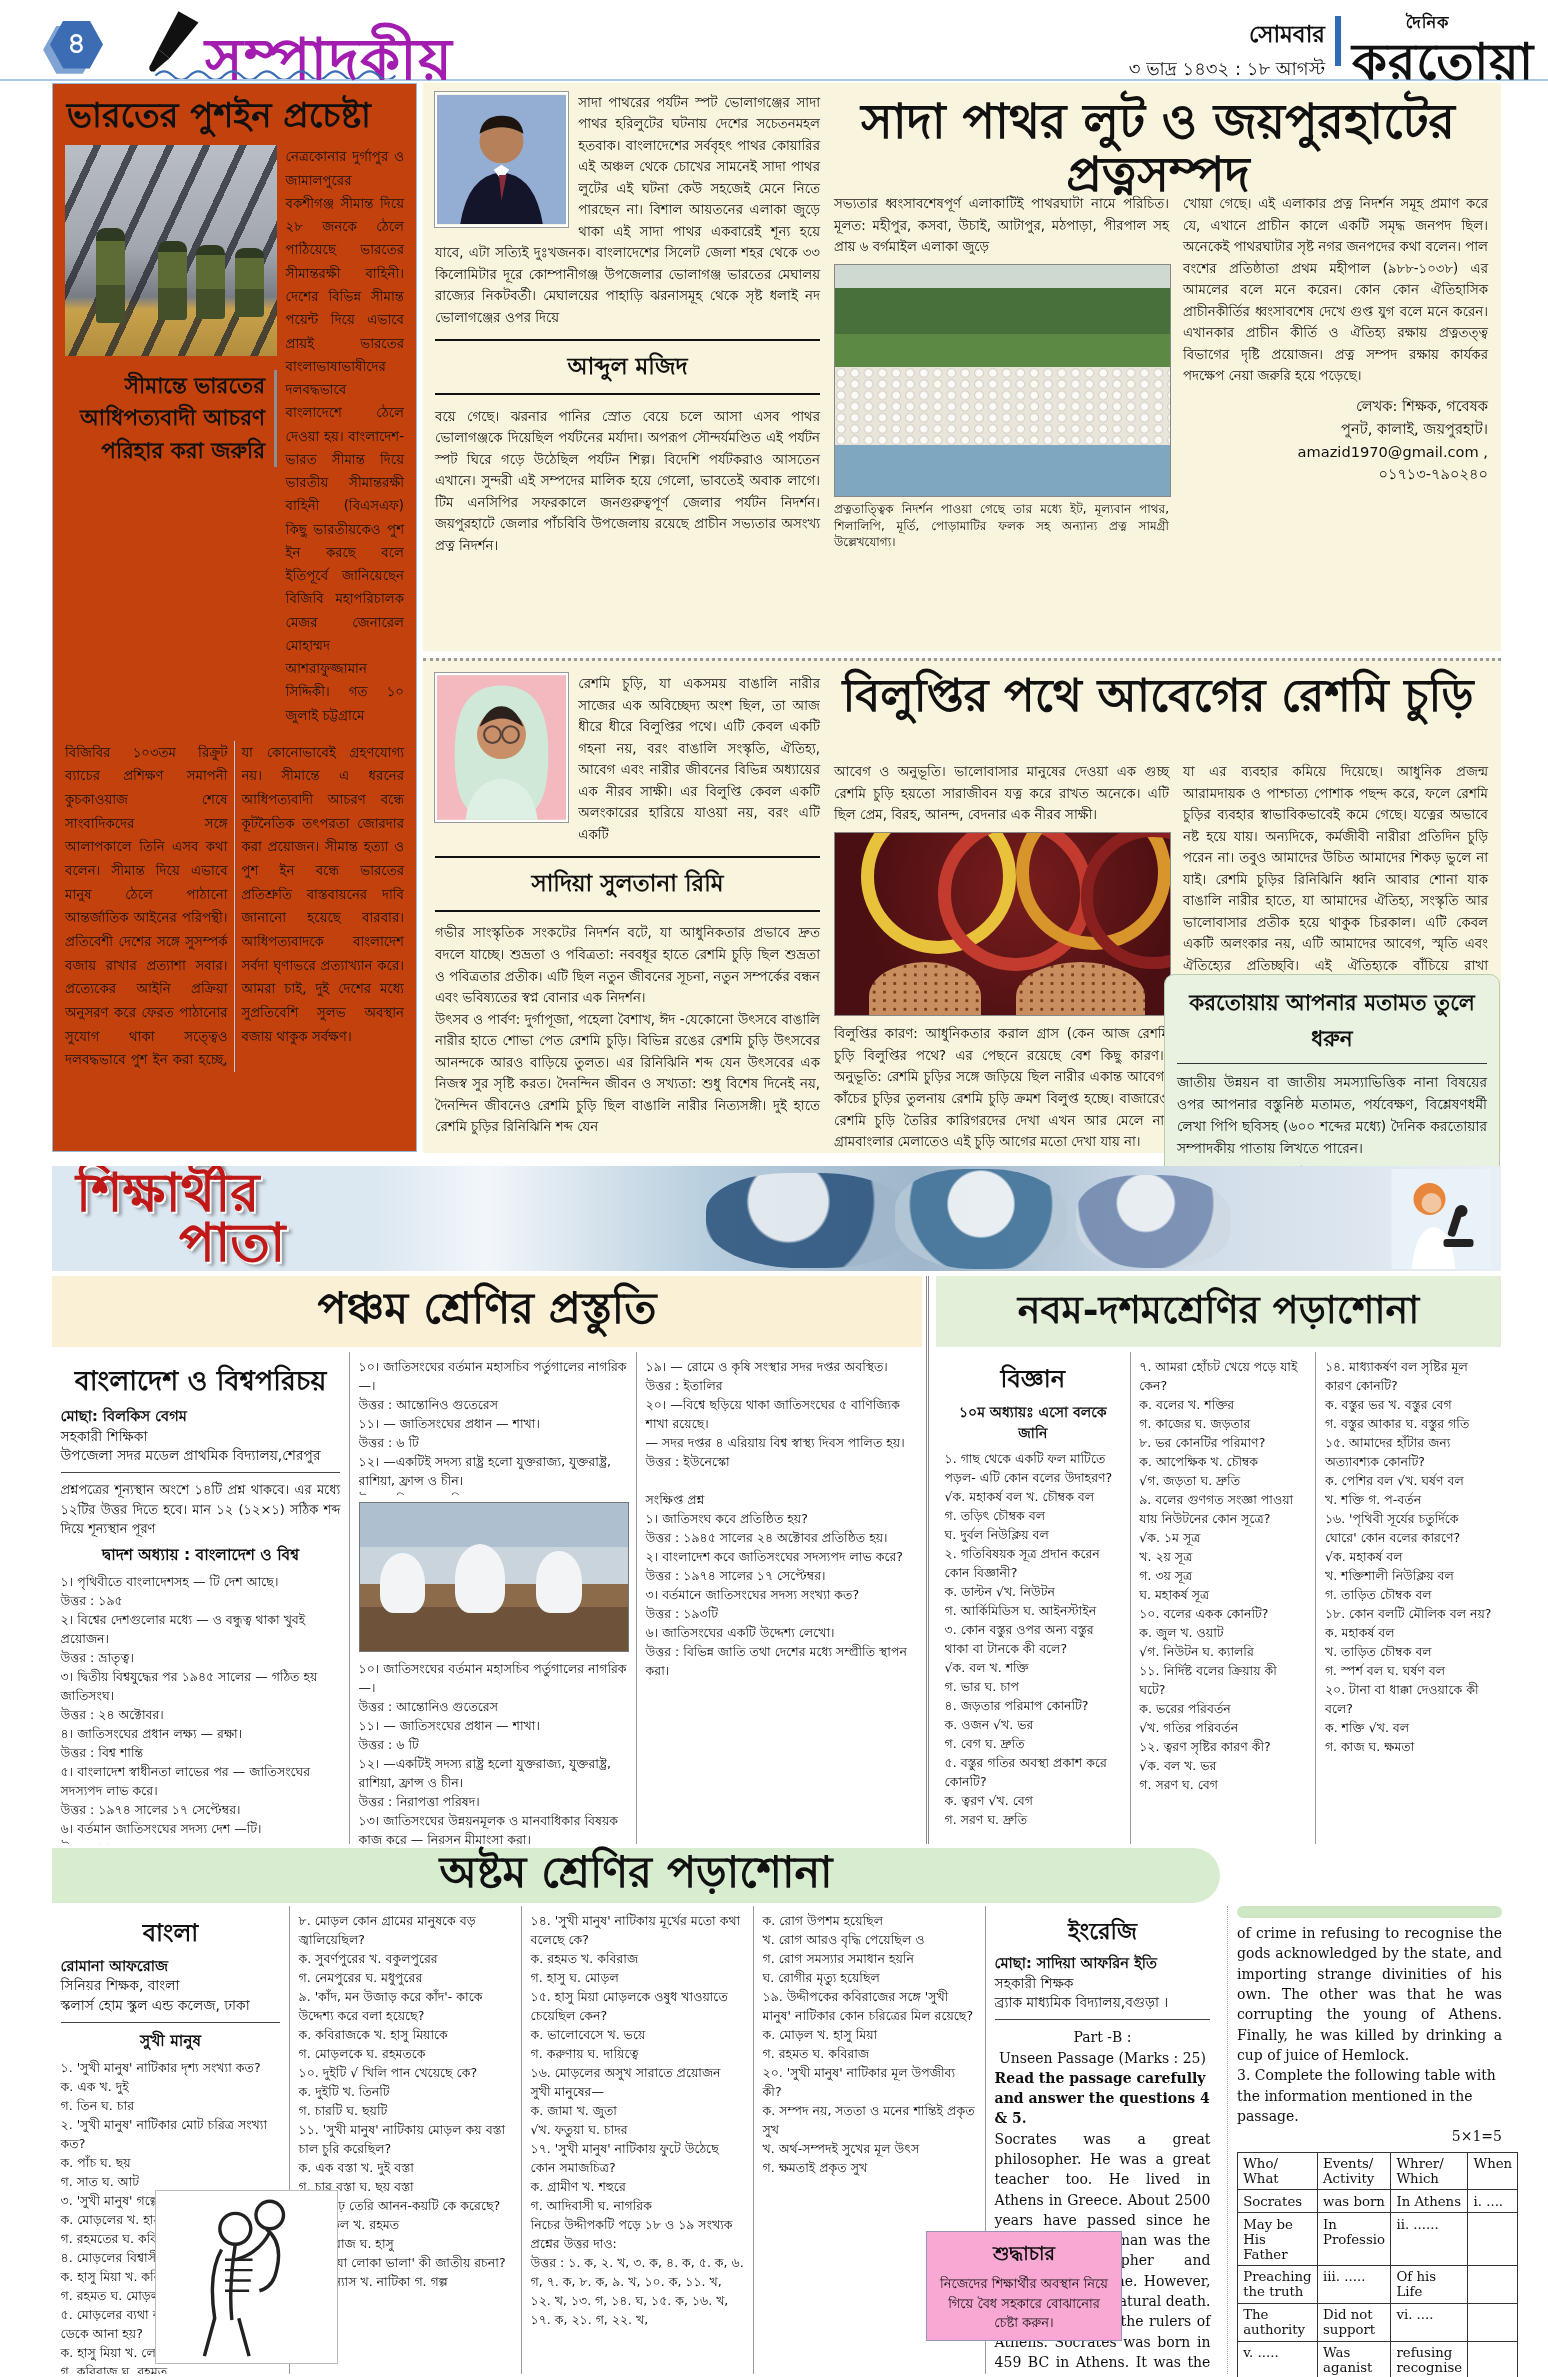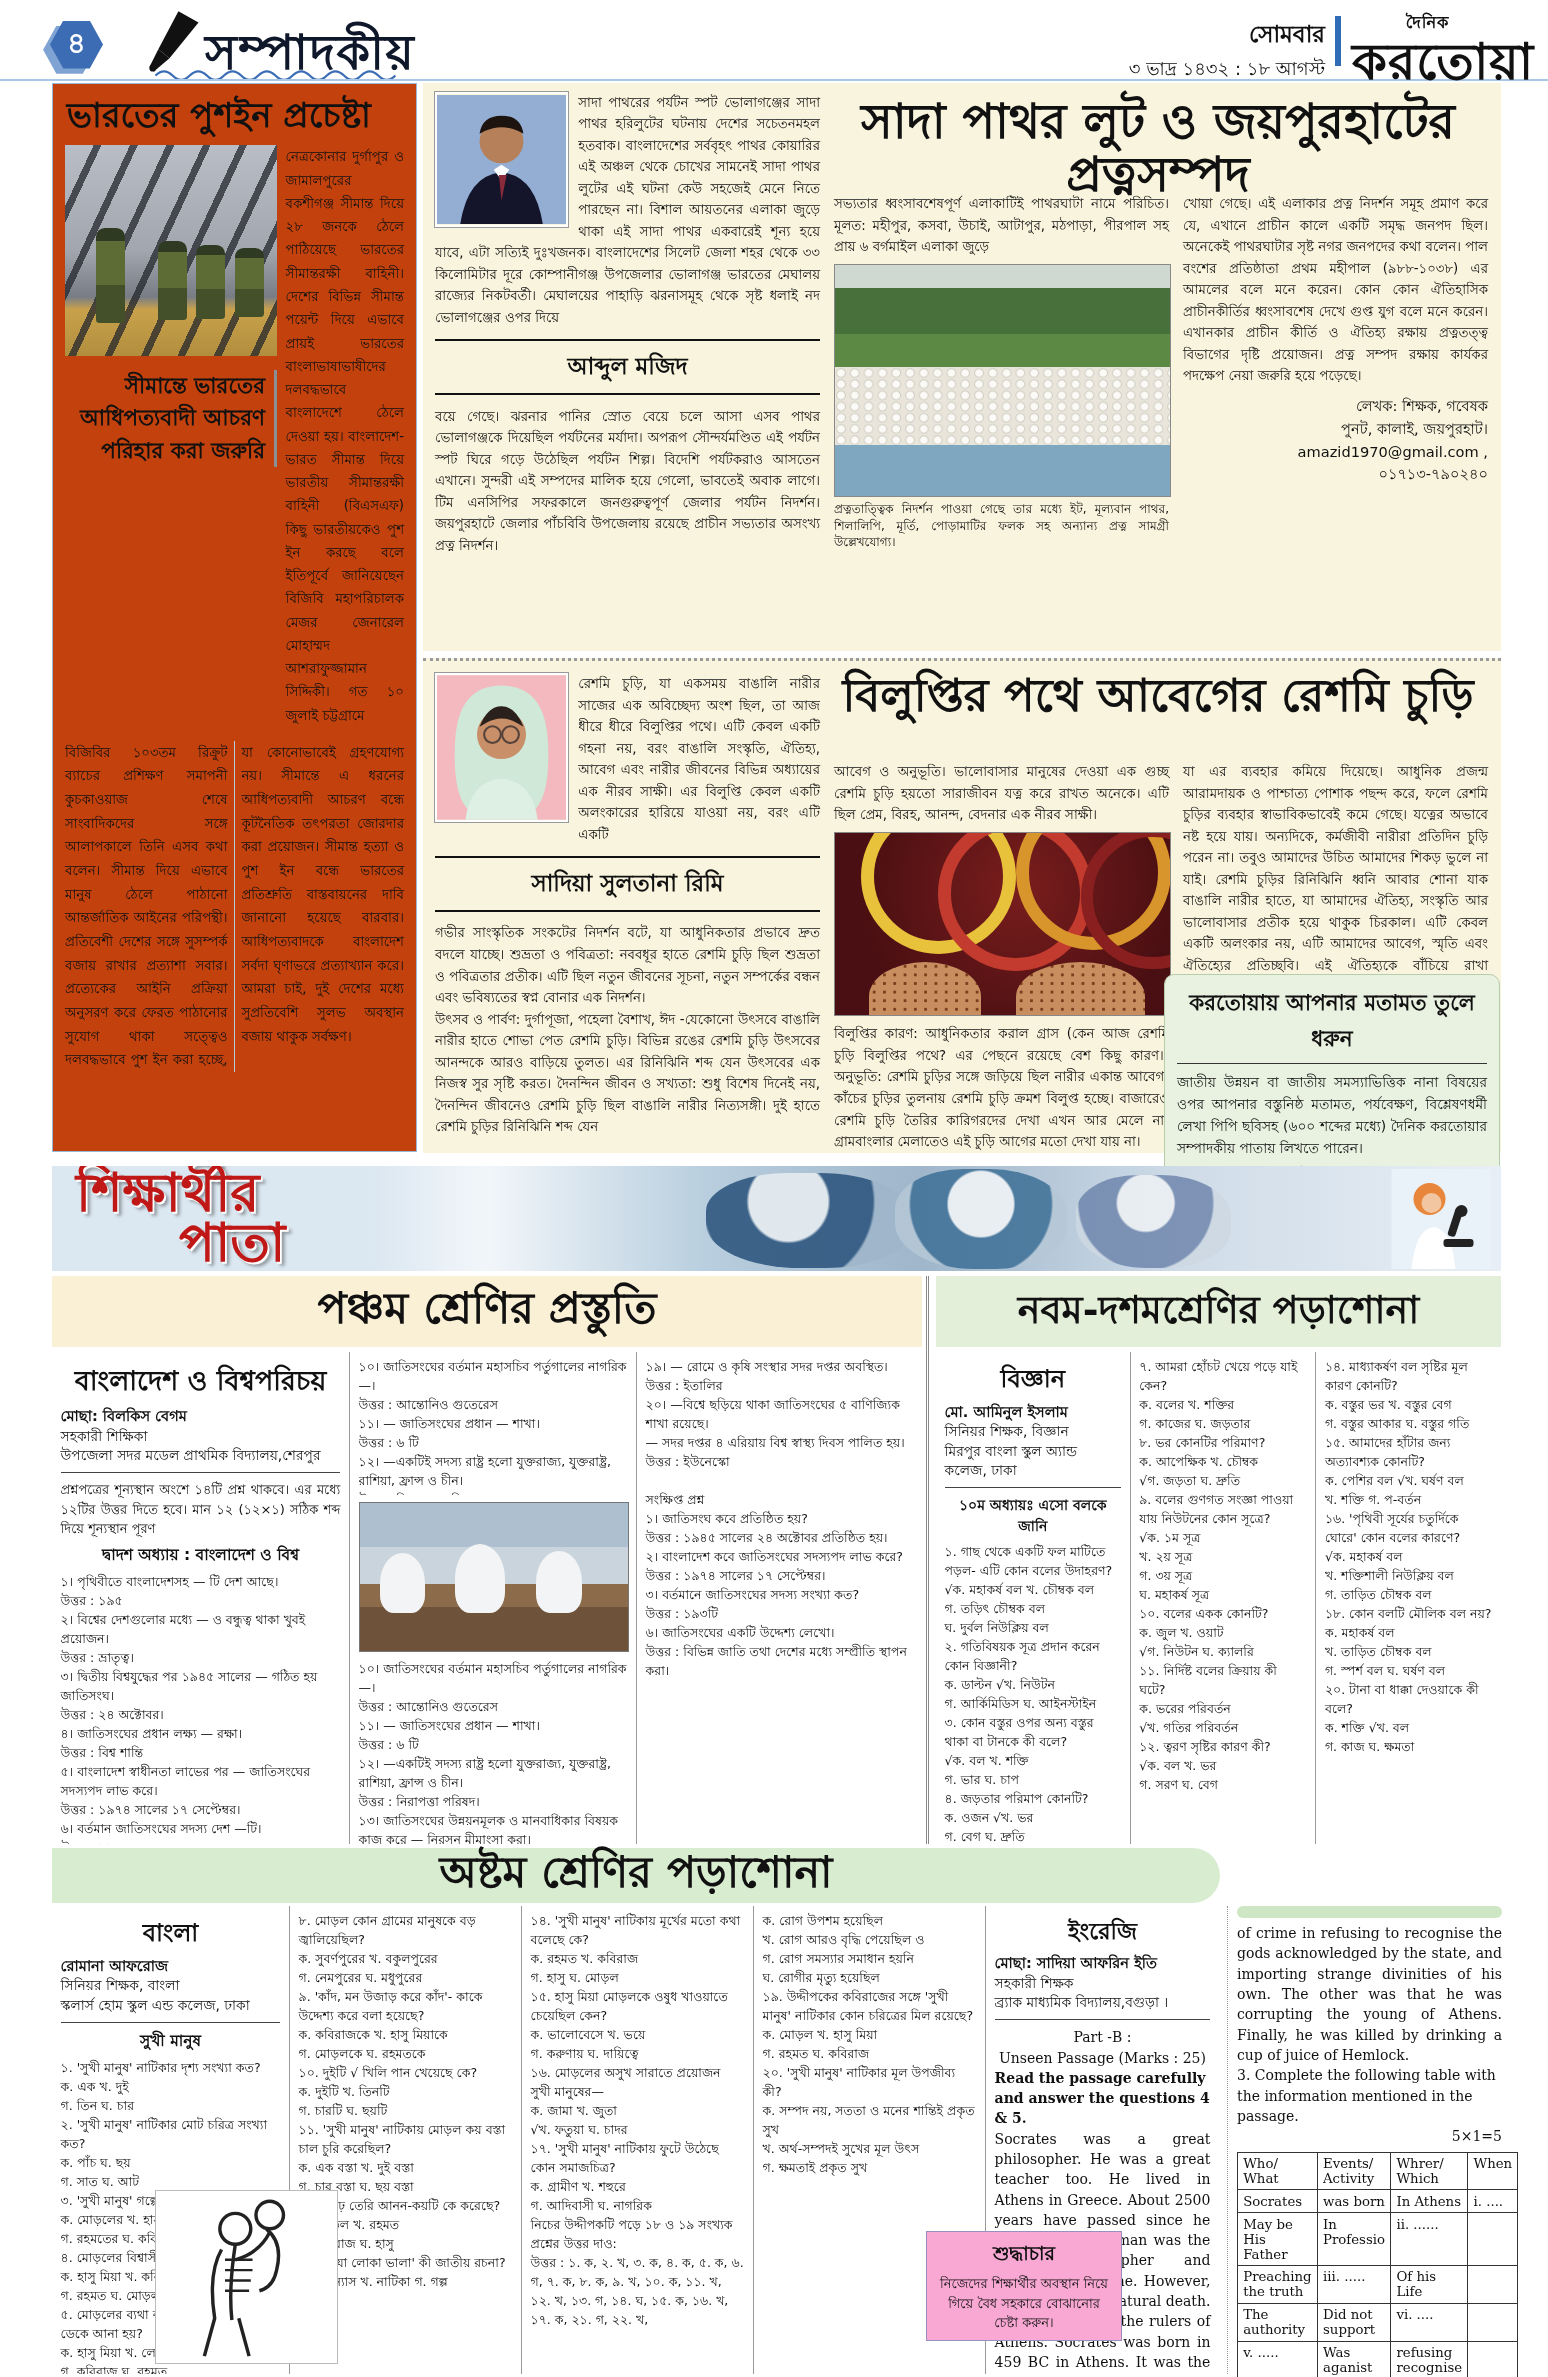--- a/index.html
+++ b/index.html
@@ -6,21 +6,21 @@
   body{width:1548px;height:2377px;position:relative;background:#fff;
        font-family:"DejaVu Sans","Liberation Sans",sans-serif;color:#111;}
   .abs{position:absolute;}
   .pre{white-space:pre-line;}
   .just{text-align:justify;}
   
   .hdr{left:0;top:0;width:1548px;height:79px;border-bottom:2.6px solid #a9c7e7;background:#fff;}
   .hex{width:53px;height:48px;background:#3b6cb4;clip-path:polygon(25% 0,75% 0,100% 50%,75% 100%,25% 100%,0 50%);
        color:#fff;font-size:29px;font-weight:bold;display:flex;align-items:center;justify-content:center;}
   .hex-shadow{width:53px;height:48px;background:#7fa3d2;clip-path:polygon(25% 0,75% 0,100% 50%,75% 100%,25% 100%,0 50%);}
-  .ed-logo{font-size:48px;font-weight:bold;color:#0f172a;letter-spacing:1.7px;}
+  .ed-logo{font-size:57px;font-weight:bold;color:#a21caf;letter-spacing:1.7px;}
   .wday{font-size:23px;font-weight:bold;text-align:right;}
   .dline{font-size:18px;text-align:right;}
   .vbar{width:6px;height:50px;background:#2f6cb5;}
   .paper-sm{font-size:16.3px;font-weight:bold;text-align:center;letter-spacing:0.9px;}
   .paper-lg{font-size:50px;font-weight:900;letter-spacing:0.9px;line-height:1;}
   
   .edbox{left:52px;top:83px;width:365px;height:1069px;background:#c2410c;border:1.7px solid #98b8da;box-sizing:border-box;padding:10.3px 12px;}
   .ed-head{font-size:34px;font-weight:bold;line-height:1.15;margin:1.7px 0 10.3px 1.7px;}
   .ed-top{display:flex;gap:8.6px;}
   .ed-left{width:212px;flex:none;}
@@ -323,23 +323,20 @@
   </div>
 </div>
 <div class="abs dividerV" style="left:926px;top:1276px;height:568px;"></div>
 
 <div class="abs band band-c9">
   <div class="bt" style="font-size:38px;">নবম-দশমশ্রেণির পড়াশোনা</div>
 </div>
 <div class="abs cols c9wrap">
   <div class="scol" style="width:194px;">
     <div class="subj" style="font-size:24px;">বিজ্ঞান</div>
-    <div class="tchr"><b>মো. আমিনুল ইসলাম</b>
-      <div class="pre">সিনিয়র শিক্ষক, বিজ্ঞান
-মিরপুর বাংলা স্কুল অ্যান্ড কলেজ, ঢাকা</div></div>
     <div class="chap" style="font-size:14px;">১০ম অধ্যায়ঃ এসো বলকে জানি</div>
     <div class="qa pre">১.  গাছ থেকে একটি ফল মাটিতে পড়ল- এটি কোন বলের উদাহরণ?
 √ক. মহাকর্ষ বল খ. চৌম্বক বল
 গ. তড়িৎ চৌম্বক বল
 ঘ. দুর্বল নিউক্লিয় বল
 ২.  গতিবিষয়ক সূত্র প্রদান করেন কোন বিজ্ঞানী?
 ক. ডাল্টন    √খ. নিউটন
 গ. আর্কিমিডিস ঘ. আইনস্টাইন
 ৩.  কোন বস্তুর ওপর অন্য বস্তুর থাকা বা টানকে কী বলে?
 √ক. বল খ. শক্তি

